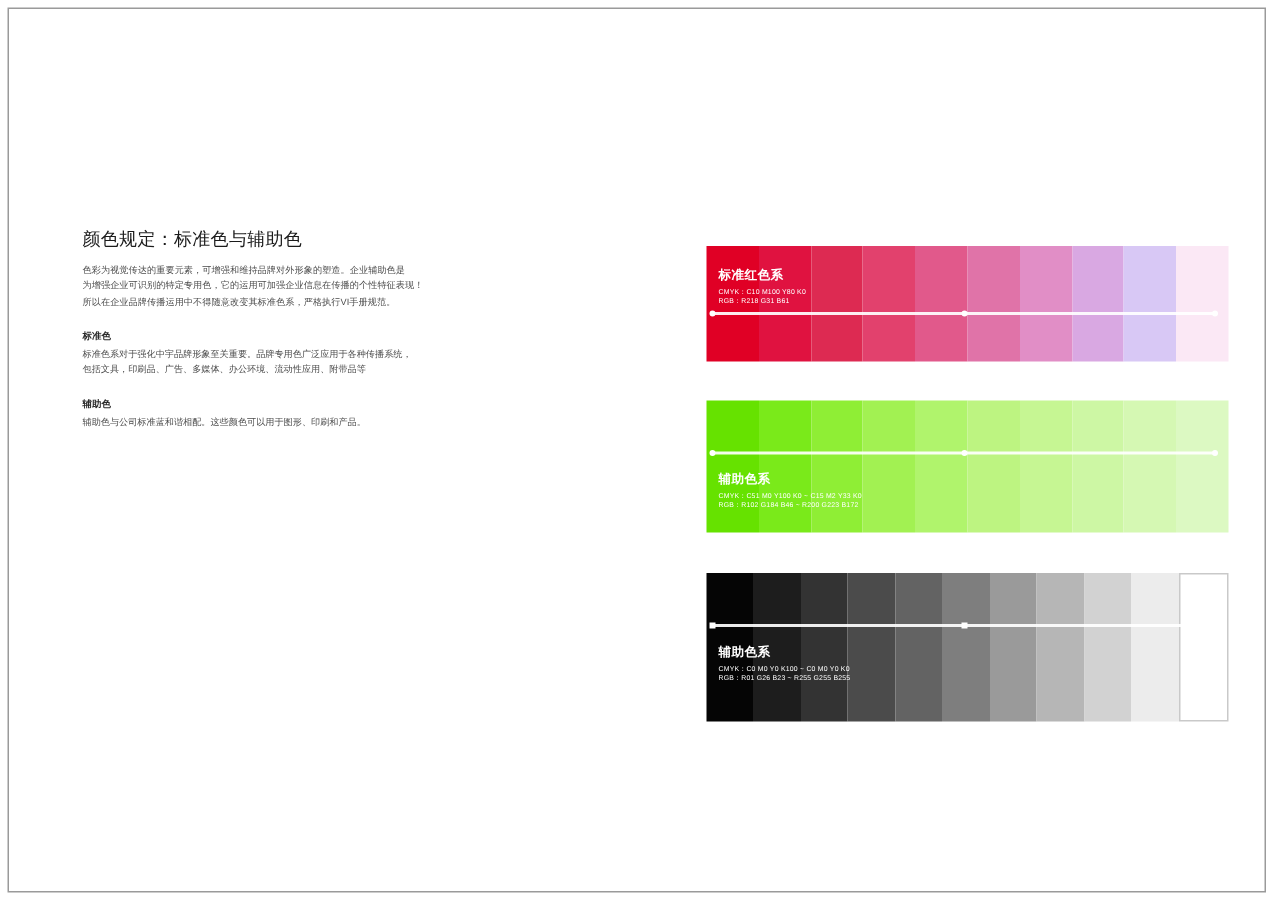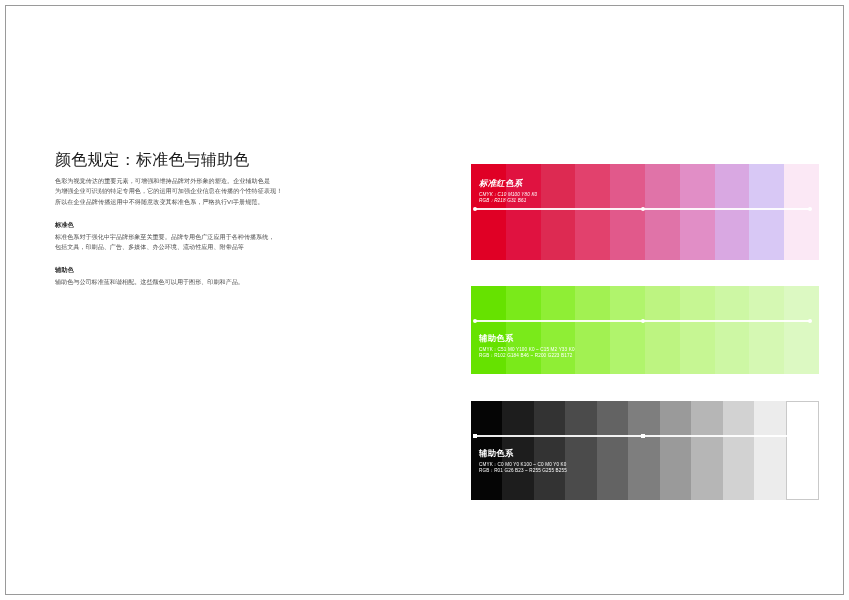--- a/index.html
+++ b/index.html
@@ -36,21 +36,21 @@
   }
 
   
   #text-column {
     position: absolute;
     left: 55px;
     top: 150px;
     width: 245px;
   }
   #page-title {
-    font-size: 16px;
+    font-size: 12px;
     line-height: 19px;
     color: #1b1b1b;
     font-weight: 400;
     letter-spacing: 0.2px;
     margin: 0 0 7px 0;
     white-space: nowrap;
   }
   .intro-para {
     font-size: 6.1px;
     line-height: 10.4px;
@@ -81,21 +81,21 @@
     position: absolute;
     left: 471px;
     top: 164px;
     width: 348px;
   }
   .panel {
     position: relative;
     width: 100%;
     box-sizing: border-box;
   }
-  #panel-red   { height: 96px; font-style: italic; }
+  #panel-red   { height: 77px; }
   #panel-green { height: 88px; margin-top: 26px; }
   #panel-gray  { height: 99px; margin-top: 27px; }
 
   .swatch-row {
     position: absolute;
     inset: 0;
     display: flex;
     width: 100%;
     height: 100%;
   }

